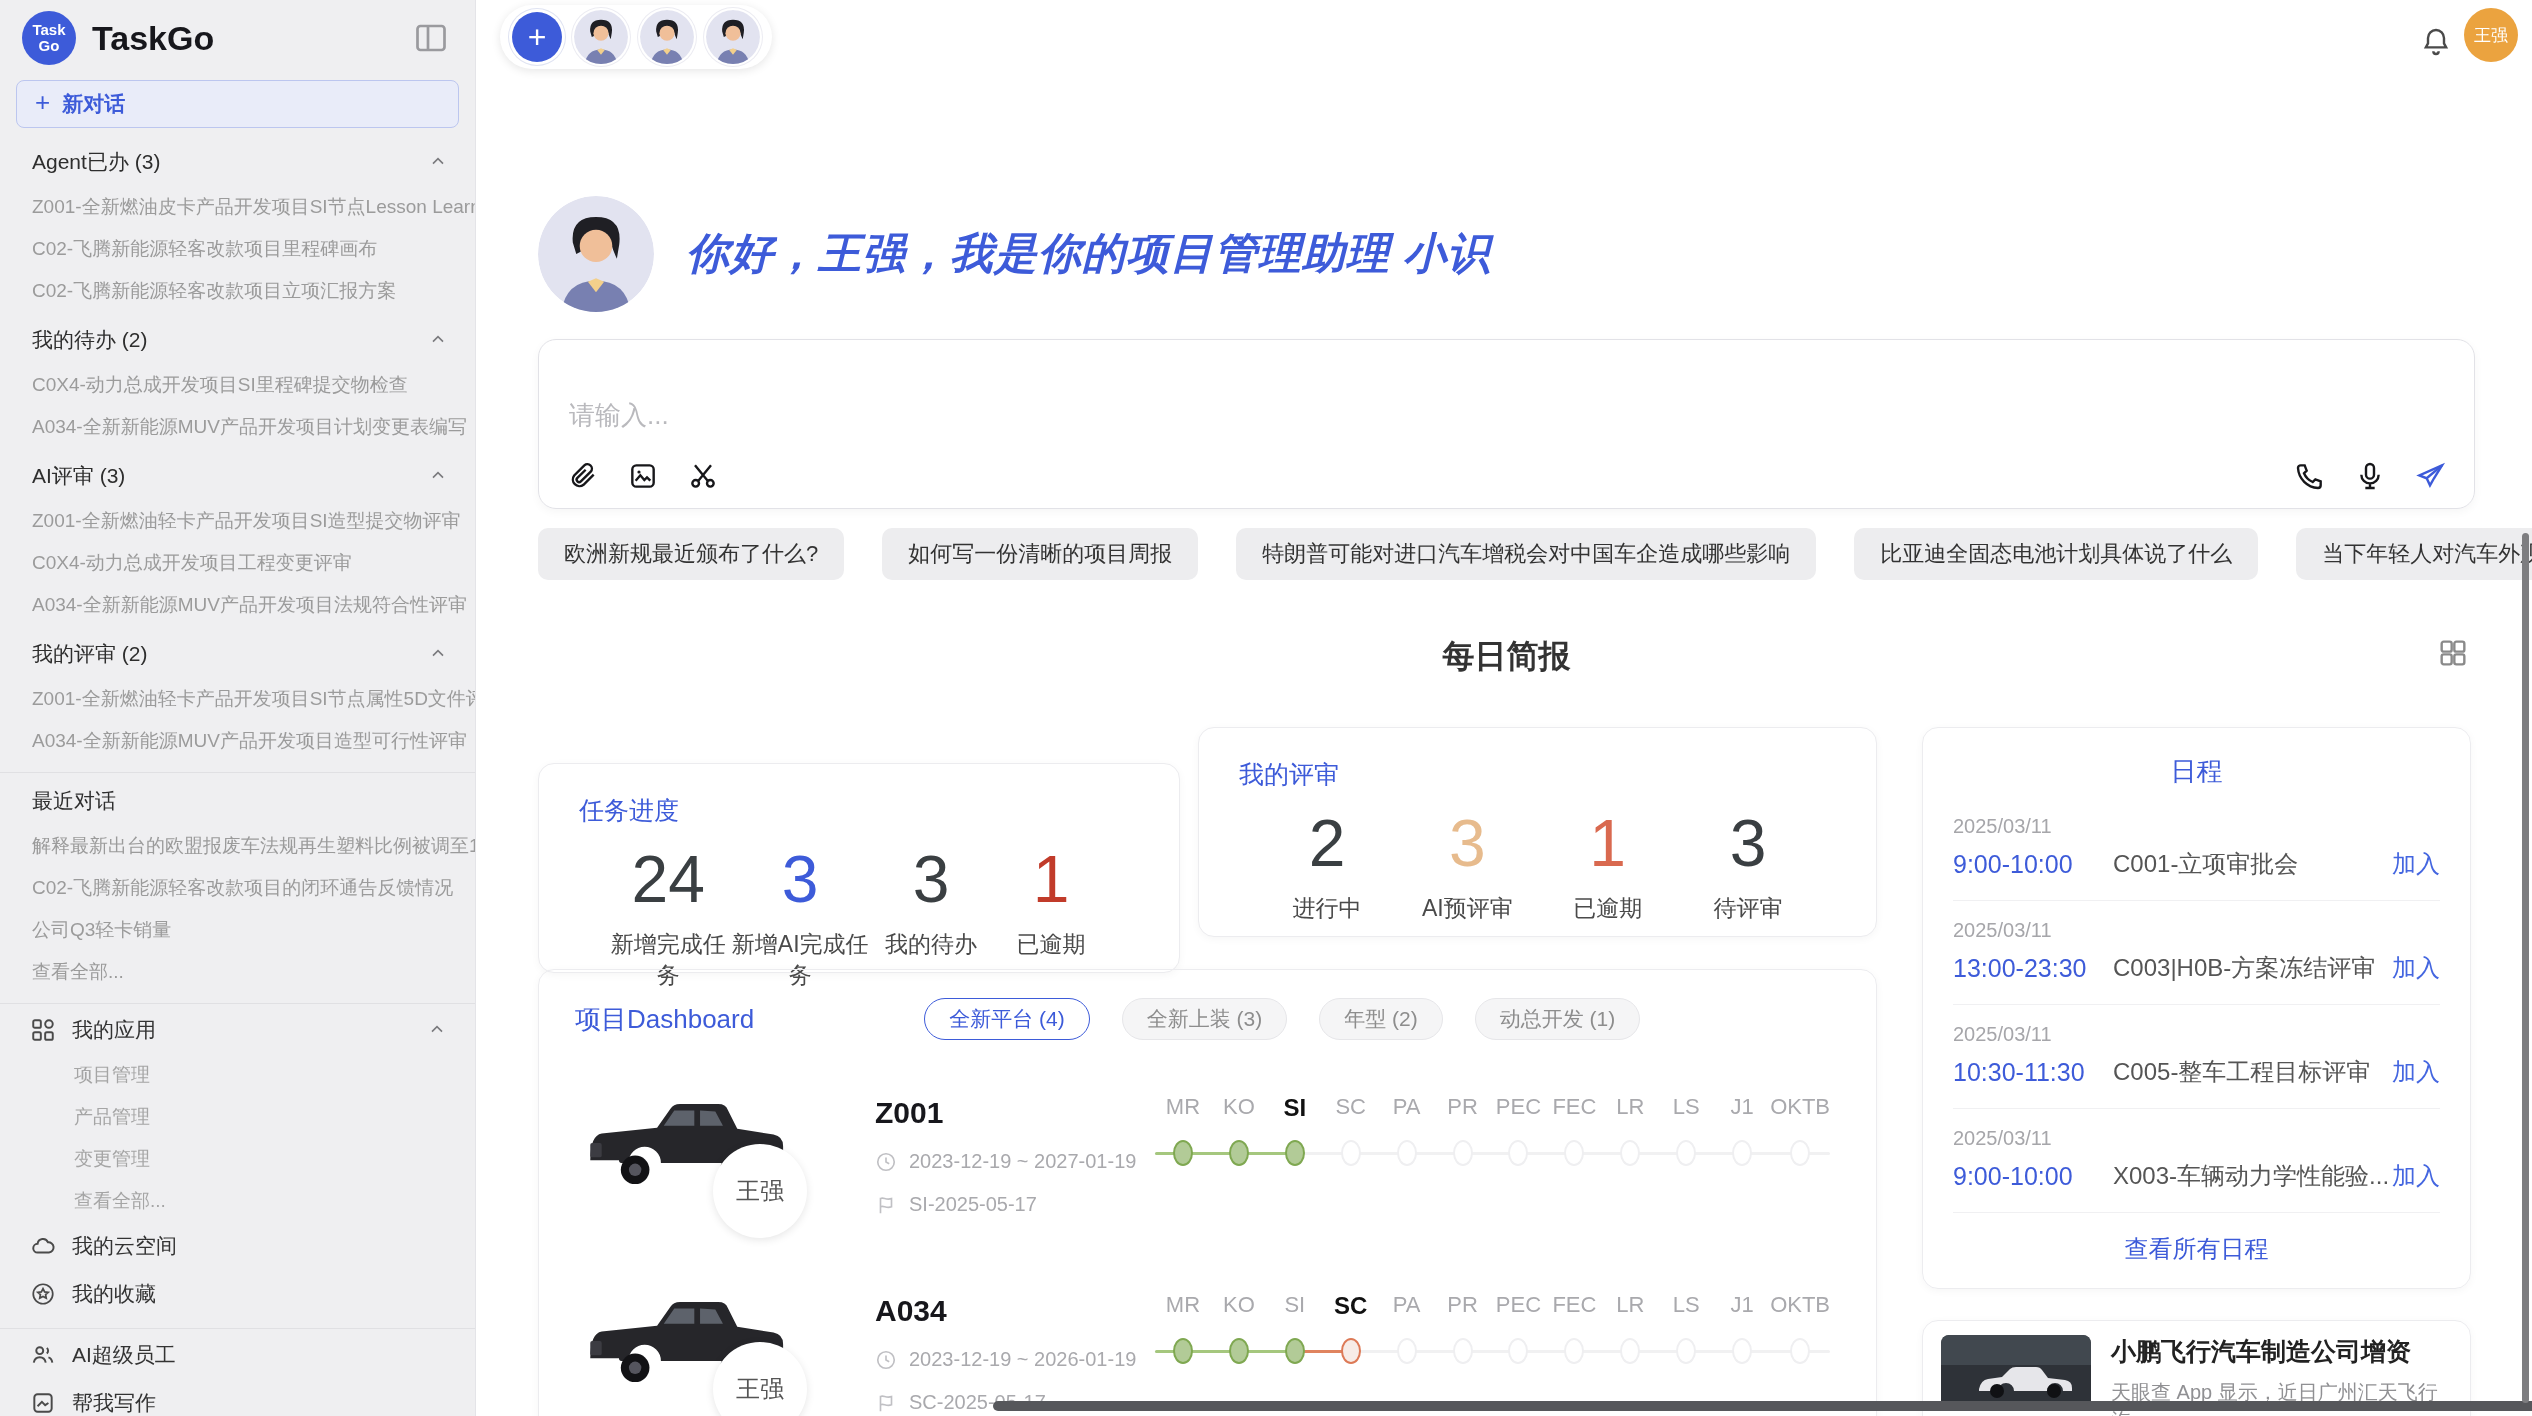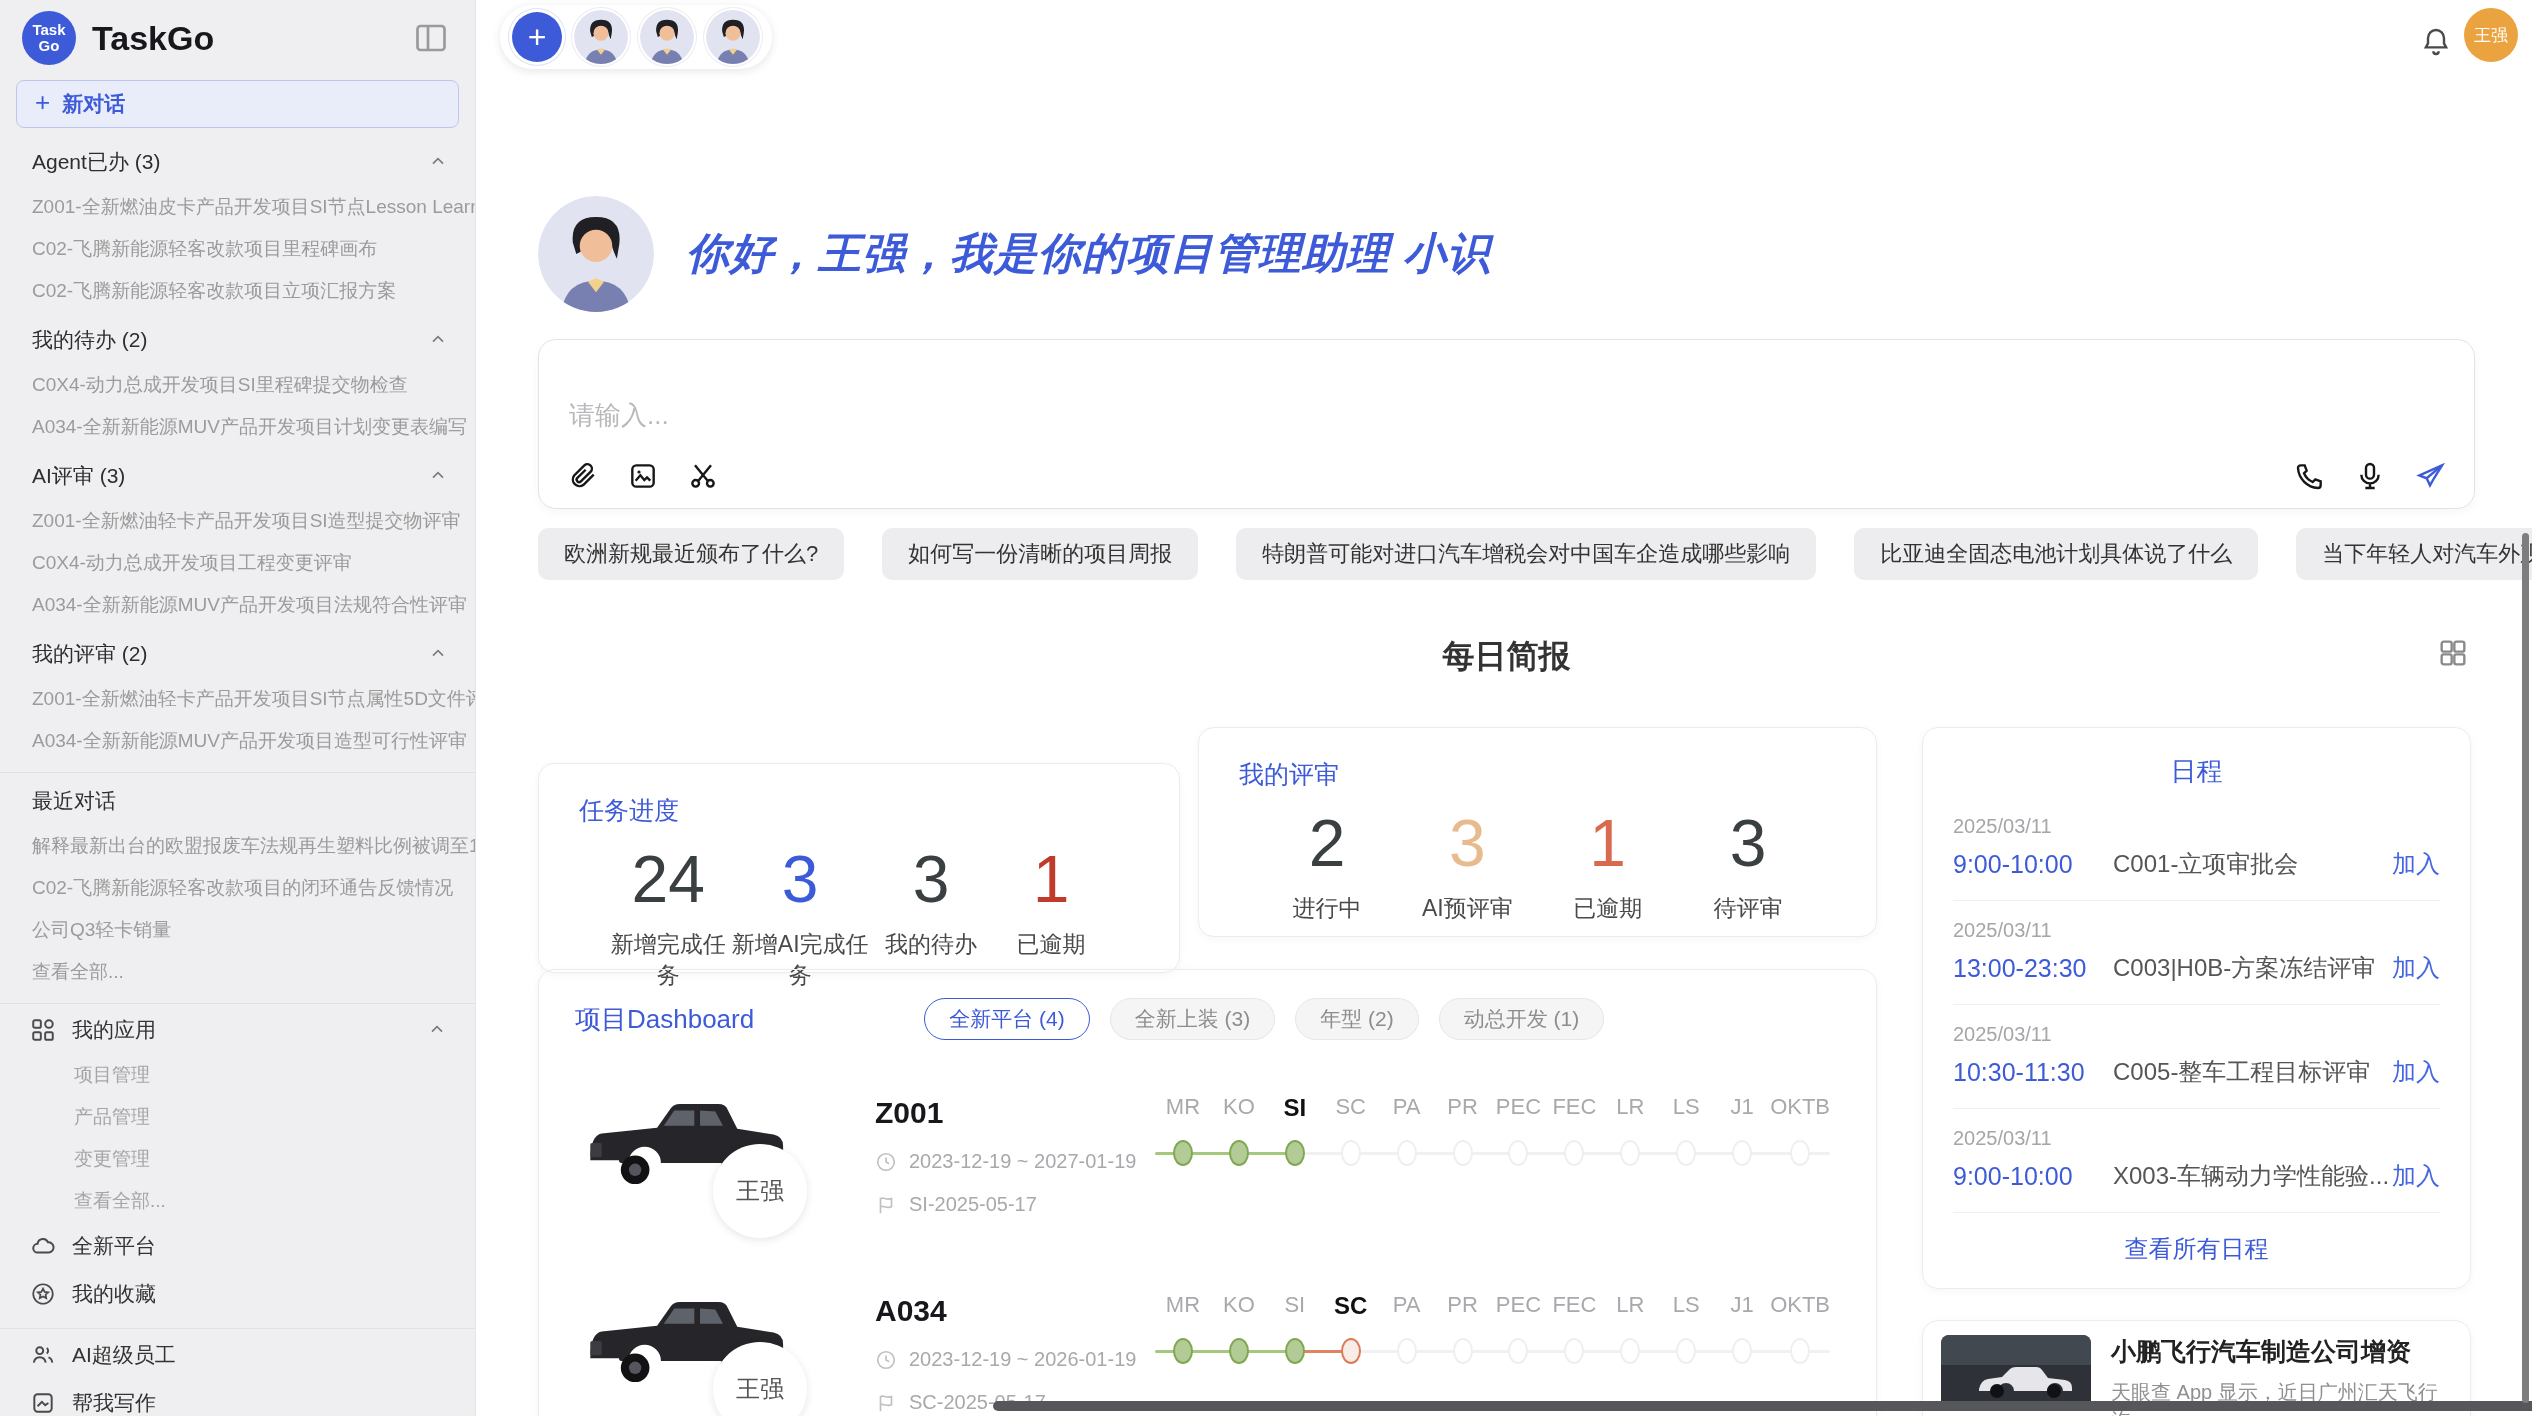--- a/index.html
+++ b/index.html
@@ -75,21 +75,21 @@
   .stat-row{ display:flex; justify-content:space-between; margin-top:10px; padding:0 28px;}
   .stat{ text-align:center; min-width:120px;}
   .stat .v{ font-size:66px; font-weight:500; line-height:1.3;}
   .stat .l{ font-size:23px; color:#4a4a4a; margin-top:6px;}
   
   .dash{ position:absolute; left:62px; top:969px; width:1339px; height:540px;
     border:1px solid #ececef; border-radius:16px; box-shadow:0 2px 8px rgba(0,0,0,.04);
     padding:28px 36px; overflow:hidden;}
   .dash-head{ display:flex; align-items:center;}
   .dash-title{ font-size:26px; color:var(--accent); }
-  .dash-tabs{ display:flex; gap:20px; margin-left:170px;}
+  .dash-tabs{ display:flex; gap:32px; margin-left:170px;}
   .dtab{ height:42px; border-radius:21px; padding:0 24px; display:flex; align-items:center;
     font-size:21px; color:#8d8d8d; background:#f5f5f6; border:1px solid #e6e6e9; cursor:pointer;}
   .dtab.active{ background:#fff; border:1.5px solid var(--accent); color:var(--accent);}
   .proj-row{ display:flex; margin-top:48px; height:150px;}
   .proj-car{ position:relative; width:300px; flex:none;}
   .proj-car svg.truck{ width:210px; height:112px; }
   .owner-badge{ position:absolute; left:138px; top:56px; width:94px; height:94px; border-radius:50%;
     background:#fff; box-shadow:0 2px 8px rgba(0,0,0,.10); display:flex; align-items:center;
     justify-content:center; font-size:24px; color:#555;}
   .proj-info{ width:250px; flex:none; padding-top:8px;}
@@ -213,21 +213,21 @@
       </svg>
   </div>
   <div class="sb-subitem">项目管理</div>
   <div class="sb-subitem">产品管理</div>
   <div class="sb-subitem">变更管理</div>
   <div class="sb-subitem">查看全部...</div>
   <div class="sb-row">
     <svg class="ic" viewBox="0 0 24 24" fill="none" stroke="currentColor" stroke-width="1.8">
       <path d="M7 18 a4 4 0 0 1 0-8 a5 5 0 0 1 9.6-1.4 A4 4 0 0 1 17.5 18z"></path>
       </svg>
-    <span class="lbl">全新平台</span>
+    <span class="lbl">我的云空间</span>
   </div>
   <div class="sb-row">
     <svg class="ic" viewBox="0 0 24 24" fill="none" stroke="currentColor" stroke-width="1.6">
       <circle cx="12" cy="12" r="9"></circle>
         <path d="M12 7l1.5 3 3.3.4-2.4 2.2.6 3.2L12 14.3 9 15.8l.6-3.2-2.4-2.2 3.3-.4z"></path>
       </svg>
     <span class="lbl">我的收藏</span>
   </div>
   <div class="sb-div"></div>
   <div class="sb-row">

